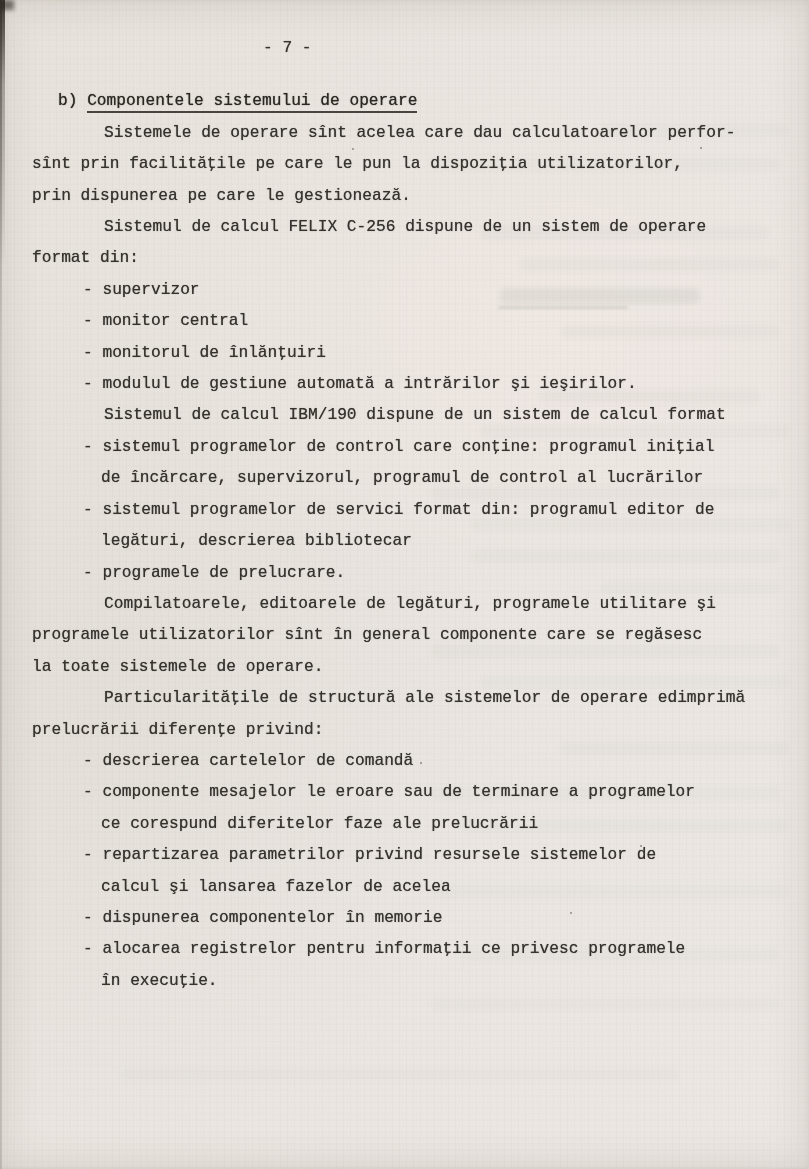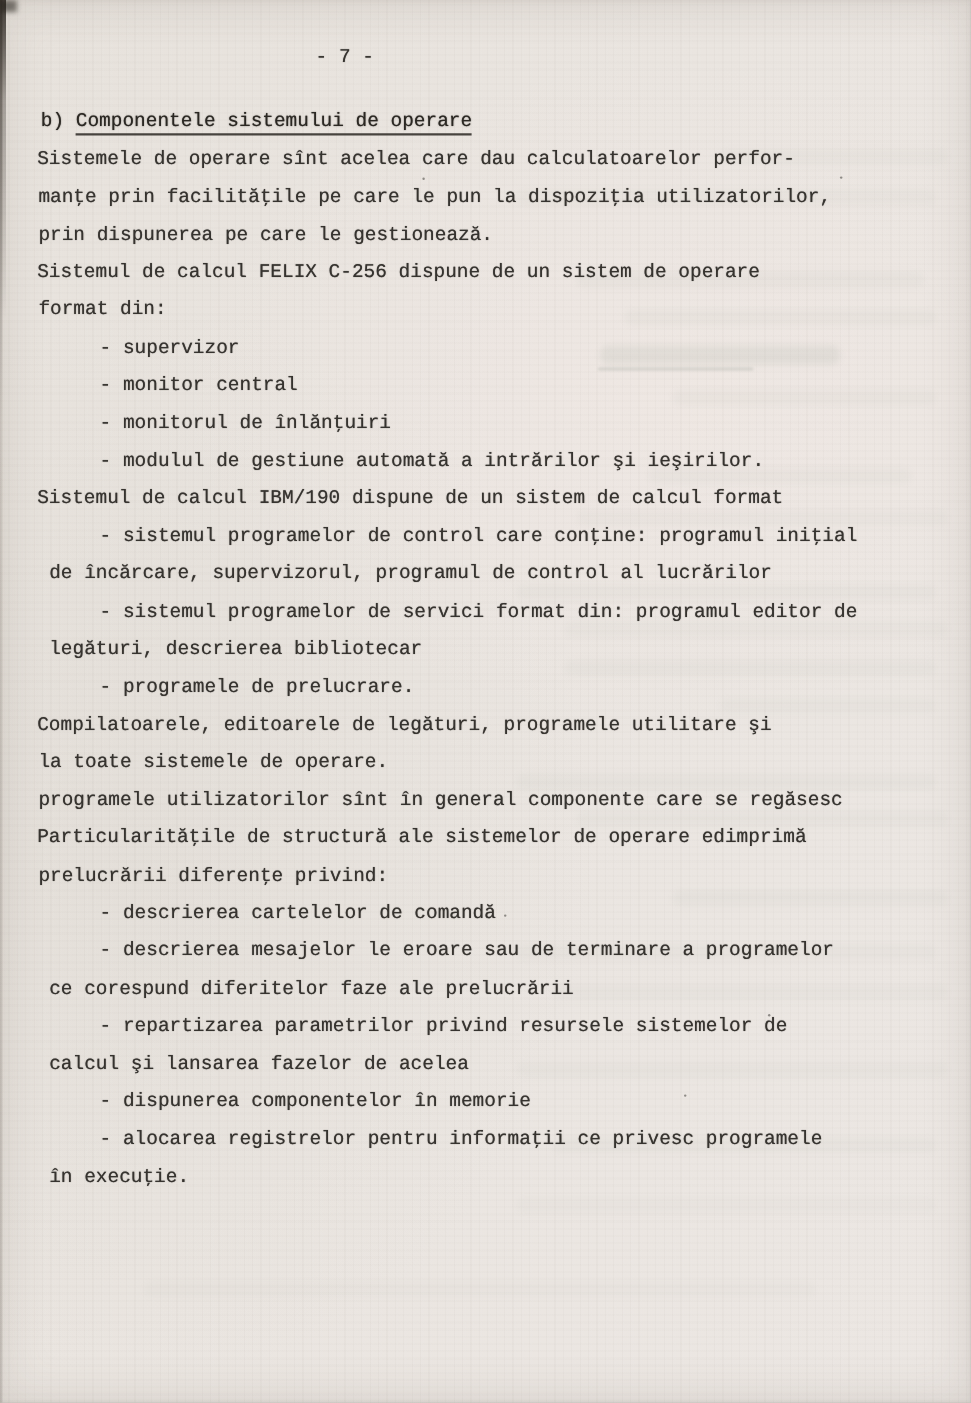--- a/index.html
+++ b/index.html
@@ -40,26 +40,26 @@
     position: absolute; left: 0; top: 0; width: 14px; height: 10px;
     background: rgba(30,25,20,0.55); filter: blur(2px);
   }
   .content { position: absolute; top: 33px; left: 0; width: 100%; z-index: 3; }
   .line {
     font-size: 16.2px; line-height: 31.4px; white-space: pre;
     color: var(--ink, #36332f);
     text-shadow: 0 0 0.8px rgba(54,51,47,0.8);
   }
   .style-center  { padding-left: 263px; }
-  .style-heading { padding-left: 34px; margin-top: 22px; color: #2b2823; text-shadow: 0 0 1px rgba(43,40,35,0.85); }
+  .style-heading { padding-left: 34px; margin-top: 22px; color: #2b2823; text-shadow: 0 0 1px rgba(43,40,35,0.85); margin-left: 24px; }
   .underlined    { border-bottom: 2px solid rgba(43,40,35,0.85); padding-bottom: 1px; }
-  .style-first   { padding-left: 31px; }
+  .style-first   { padding-left: 104px; }
   .style-flush   { padding-left: 32px; }
   .style-list    { padding-left: 83px; }
-  .style-cont    { padding-left: 41px; }
+  .style-cont    { padding-left: 101px; }
   .smudge {
     position: absolute; background: #96a094; filter: blur(2.5px);
     border-radius: 7px; pointer-events: none; z-index: 1;
   }
   .streak {
     position: absolute; background: #8d968c; filter: blur(1px);
     border-radius: 2px; pointer-events: none; z-index: 1;
   }
   .speck {
     position: absolute; width: 2px; height: 2px; border-radius: 50%;
@@ -104,41 +104,41 @@
   <div class="speck" style="left:640px; top:845px;"></div>
   <div class="speck" style="left:570px; top:912px;"></div>
 
   <div class="content">
     <div class="line style-center">- 7 -</div>
 
     <div class="line style-heading"><span>b) </span><span class="underlined">Componentele sistemului de operare</span></div>
 
     <div id="lines">
         <div class="line style-first">Sistemele de operare sînt acelea care dau calculatoarelor perfor-</div>
-        <div class="line style-flush">manţe prin facilităţile pe care le pun la dispoziţia utilizatorilor,</div>
+        <div class="line style-flush">sînt prin facilităţile pe care le pun la dispoziţia utilizatorilor,</div>
         <div class="line style-flush">prin dispunerea pe care le gestionează.</div>
         <div class="line style-first">Sistemul de calcul FELIX C-256 dispune de un sistem de operare</div>
         <div class="line style-flush">format din:</div>
         <div class="line style-list">- supervizor</div>
         <div class="line style-list">- monitor central</div>
         <div class="line style-list">- monitorul de înlănţuiri</div>
         <div class="line style-list">- modulul de gestiune automată a intrărilor şi ieşirilor.</div>
         <div class="line style-first">Sistemul de calcul IBM/190 dispune de un sistem de calcul format</div>
         <div class="line style-list">- sistemul programelor de control care conţine: programul iniţial</div>
         <div class="line style-cont">de încărcare, supervizorul, programul de control al lucrărilor</div>
         <div class="line style-list">- sistemul programelor de servici format din: programul editor de</div>
         <div class="line style-cont">legături, descrierea bibliotecar</div>
         <div class="line style-list">- programele de prelucrare.</div>
         <div class="line style-first">Compilatoarele, editoarele de legături, programele utilitare şi</div>
+        <div class="line style-flush">programele utilizatorilor sînt în general componente care se regăsesc</div>
         <div class="line style-flush">la toate sistemele de operare.</div>
-        <div class="line style-flush">programele utilizatorilor sînt în general componente care se regăsesc</div>
         <div class="line style-first">Particularităţile de structură ale sistemelor de operare edimprimă</div>
         <div class="line style-flush">prelucrării diferenţe privind:</div>
         <div class="line style-list">- descrierea cartelelor de comandă</div>
-        <div class="line style-list">- descrierea mesajelor le eroare sau de terminare a programelor</div>
+        <div class="line style-list">- componente mesajelor le eroare sau de terminare a programelor</div>
         <div class="line style-cont">ce corespund diferitelor faze ale prelucrării</div>
         <div class="line style-list">- repartizarea parametrilor privind resursele sistemelor de</div>
         <div class="line style-cont">calcul şi lansarea fazelor de acelea</div>
         <div class="line style-list">- dispunerea componentelor în memorie</div>
         <div class="line style-list">- alocarea registrelor pentru informaţii ce privesc programele</div>
         <div class="line style-cont">în execuţie.</div>
       </div>
   </div>
 </div>
 

